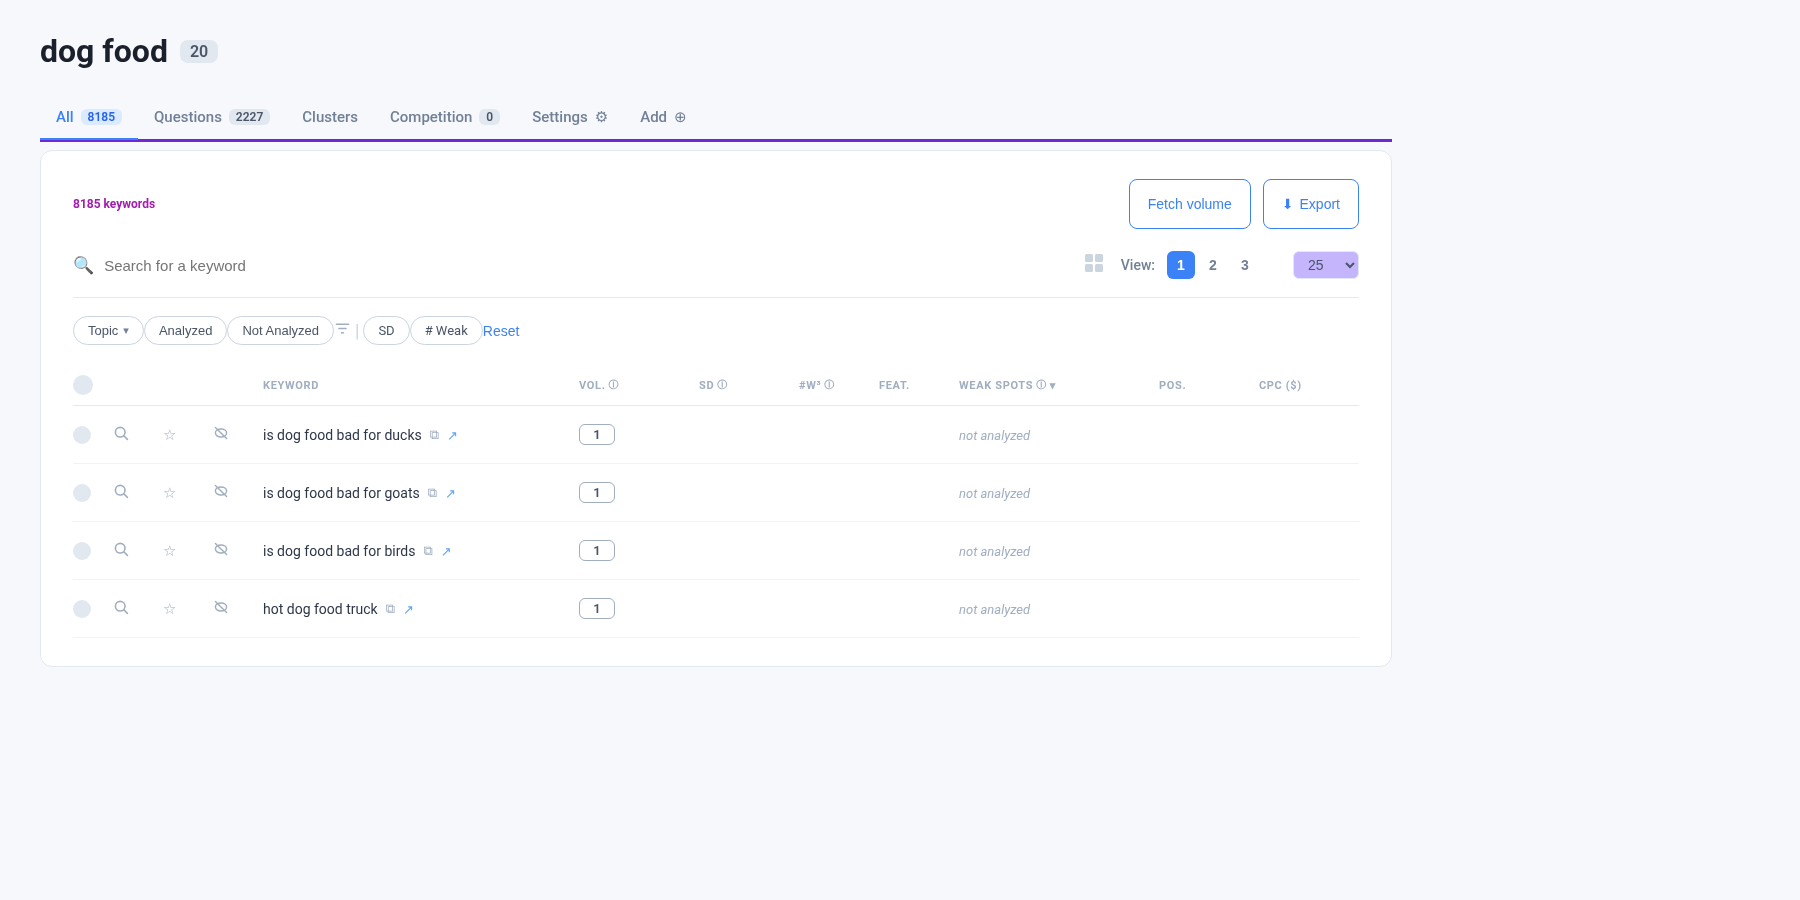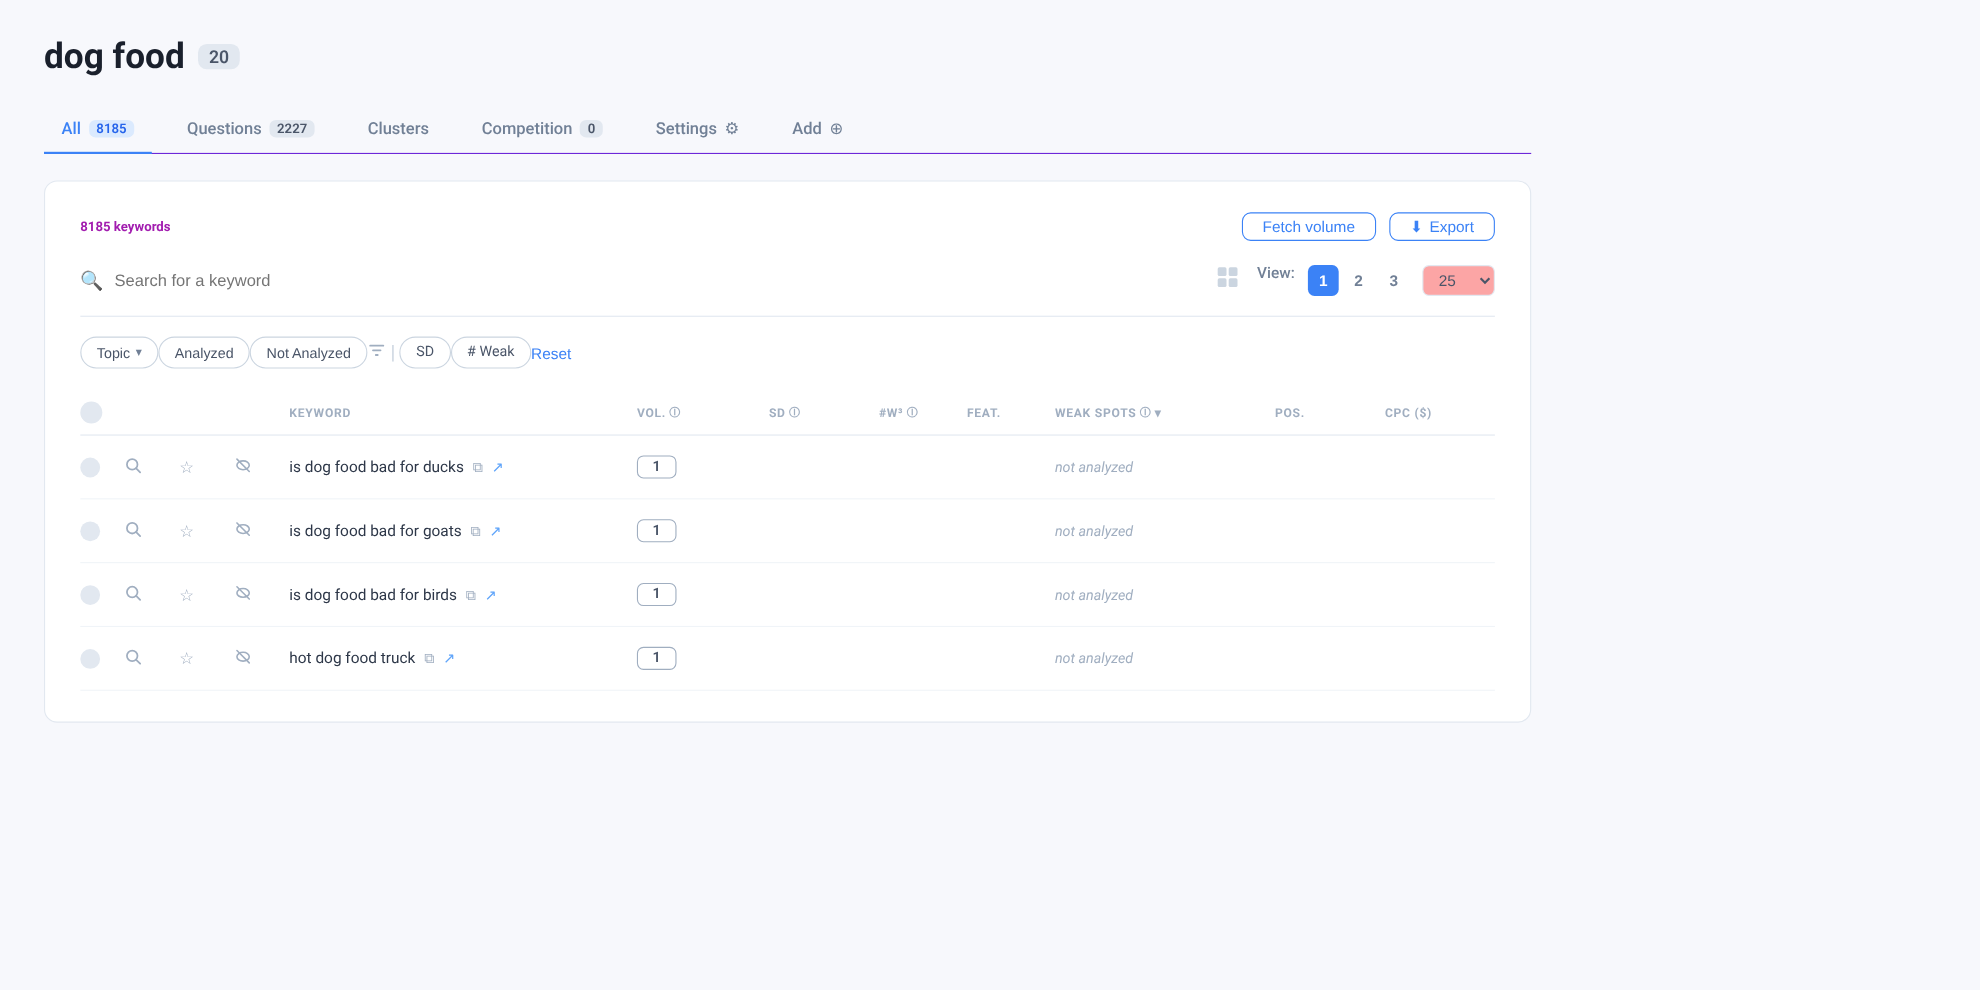--- a/index.html
+++ b/index.html
@@ -32,23 +32,23 @@
       color: #4a5568;
       border-radius: 8px;
       padding: 2px 10px;
       font-size: 16px;
       font-weight: 600;
     }
     
     .nav-tabs {
       display: flex;
       align-items: center;
-      gap: 16px;
-      border-bottom: 1px solid #6d28d9;
-      margin-bottom: 24px;
+      gap: 0;
+      border-bottom: 3px solid #6d28d9;
+      margin-bottom: 8px;
     }
     .nav-tab {
       display: flex;
       align-items: center;
       gap: 7px;
       padding: 10px 16px 12px 16px;
       cursor: pointer;
       color: #718096;
       font-size: 15px;
       font-weight: 500;
@@ -106,21 +106,21 @@
     }
     .box-actions {
       display: flex;
       gap: 12px;
     }
     .btn-outline {
       border: 1.5px solid #3b82f6;
       color: #3b82f6;
       background: #fff;
       border-radius: 8px;
-      padding: 4px 18px;
+      padding: 16px 18px;
       font-size: 14px;
       font-weight: 500;
       cursor: pointer;
       display: flex;
       align-items: center;
       gap: 6px;
     }
     
     .search-row {
       display: flex;
@@ -143,21 +143,21 @@
       color: #a0aec0;
       width: 300px;
       background: transparent;
     }
     .search-icon-svg {
       color: #a0aec0;
       font-size: 17px;
     }
     .view-controls {
       display: flex;
-      align-items: flex-start;
+      align-items: center;
       gap: 12px;
     }
     .grid-icon {
       color: #718096;
       font-size: 20px;
       cursor: pointer;
     }
     .view-label {
       color: #718096;
       font-size: 14px;
@@ -187,21 +187,22 @@
       background: #3b82f6;
       color: #fff;
     }
     .per-page-select {
       border: 1px solid #e2e8f0;
       border-radius: 6px;
       padding: 4px 10px;
       font-size: 14px;
       color: #4a5568;
       cursor: pointer;
-      background: #fca5a5;
+      background: #c4b5fd;
+      margin-left: 22px;
     }
     
     .filter-row {
       display: flex;
       align-items: center;
       margin-bottom: 20px;
     }
     .filter-btn {
       border: 1.5px solid #cbd5e0;
       border-radius: 20px;

